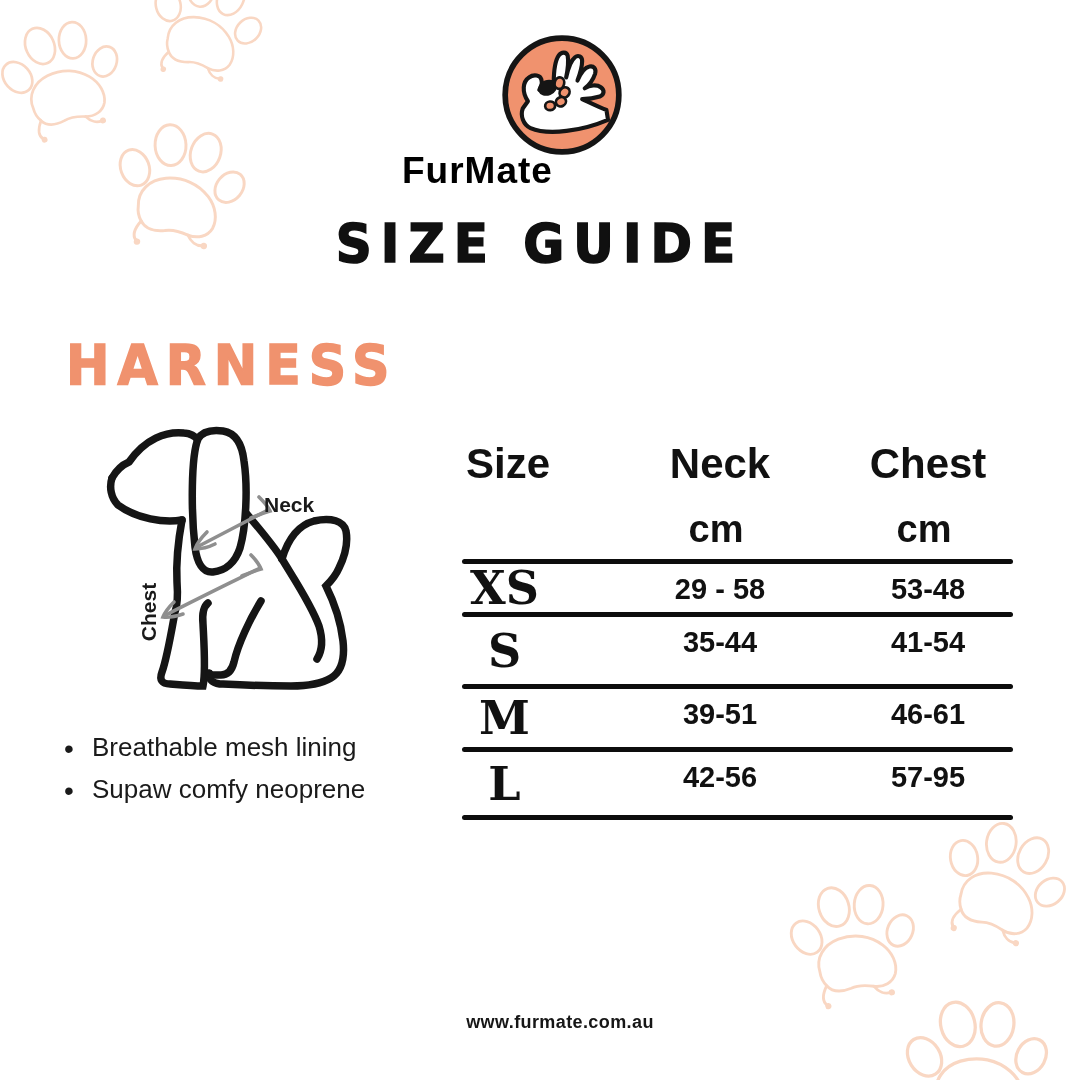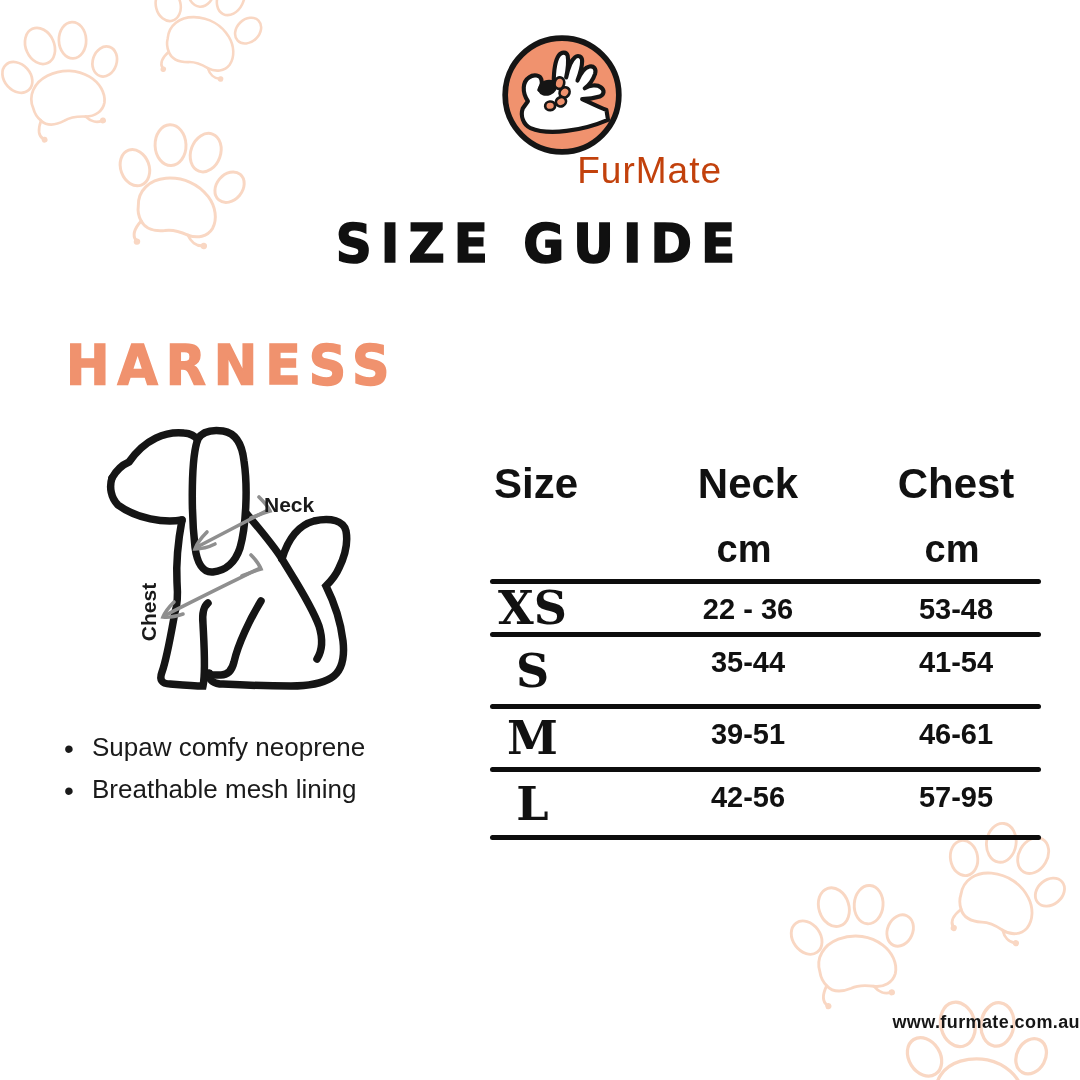--- a/index.html
+++ b/index.html
@@ -10,22 +10,22 @@
     color:#111;
   }
   .abs{position:absolute;}
 
   
   .paw{position:absolute;overflow:visible;}
 
   
   #logo{left:500px;top:33px;width:124px;height:124px;}
   #brand-name{
-    left:402px;top:150px;width:320px;text-align:right;
-    font-size:37px;font-weight:400;letter-spacing:1px;color:#c2410c;
+    left:402px;top:150px;width:320px;text-align:left;
+    font-size:37px;font-weight:700;letter-spacing:1px;color:#000000;
   }
 
   
   #page-title{
     left:0;top:212px;width:1080px;text-align:center;
     font-family:"DejaVu Sans", sans-serif;
     font-size:50px;font-weight:900;letter-spacing:9px;color:#101010;
     -webkit-text-stroke:1.5px #101010;
     transform:scaleY(1.08);transform-origin:top center;
   }
@@ -34,21 +34,21 @@
     font-family:"DejaVu Sans", sans-serif;
     font-size:52px;font-weight:900;letter-spacing:8px;color:#F0926E;
     -webkit-text-stroke:1.5px #F0926E;
     transform:scaleY(1.05);transform-origin:top left;
   }
 
   
   #dog-diagram{left:90px;top:420px;width:320px;height:300px;overflow:visible;}
 
   
-  #size-table{left:462px;top:452px;width:551px;height:402px;margin-left:28px;}
+  #size-table{left:462px;top:432px;width:551px;height:402px;}
   .thead{position:relative;height:127px;}
   .th{position:absolute;font-size:42px;font-weight:800;letter-spacing:0px;}
   .th-size{left:4px;top:8px;}
   .th-neck{left:258px;top:8px;transform:translateX(-50%);}
   .th-chest{left:466px;top:8px;transform:translateX(-50%);}
   .th-unit{position:absolute;top:76px;font-size:38px;font-weight:700;}
   .th-unit-neck{left:254px;transform:translateX(-50%);}
   .th-unit-chest{left:462px;transform:translateX(-50%);}
   .tline{height:5px;background:#0d0d0d;border-radius:3px;}
   .trow{position:relative;}
@@ -68,21 +68,21 @@
     position:relative;padding-left:30px;margin-bottom:3px;
     font-size:26px;line-height:1.5;color:#1a1a1a;
   }
   #features li::before{
     content:"\2022";position:absolute;left:2px;top:0;
     font-size:28px;color:#1a1a1a;
   }
 
   
   #website{
-    left:40px;top:1012px;width:1040px;text-align:right;
+    left:40px;top:1012px;width:1040px;text-align:center;
     font-size:18px;font-weight:700;letter-spacing:0.4px;color:#161616;
   }
 </style>
 </head>
 <body>
 
 <svg width="0" height="0" style="position:absolute" aria-hidden="true">
   <defs>
     <g id="pawshape" fill="none" stroke="#F9D7C3" stroke-width="2.4" stroke-linecap="round">
       <ellipse cx="15" cy="44" rx="11.5" ry="15" transform="rotate(-28 15 44)"></ellipse>
@@ -178,21 +178,21 @@
   <div class="thead">
     <div class="th th-size">Size</div>
     <div class="th th-neck">Neck</div>
     <div class="th th-chest">Chest</div>
     <div class="th-unit th-unit-neck">cm</div>
     <div class="th-unit th-unit-chest">cm</div>
   </div>
   <div class="tline"></div>
   <div class="trow row-1">
     <div class="cell-size">XS</div>
-    <div class="cell-neck">22 - 36</div>
+    <div class="cell-neck">29 - 58</div>
     <div class="cell-chest">53-48</div>
   </div>
   <div class="tline"></div>
   <div class="trow row-2">
     <div class="cell-size">S</div>
     <div class="cell-neck">35-44</div>
     <div class="cell-chest">41-54</div>
   </div>
   <div class="tline"></div>
   <div class="trow row-3">
@@ -203,17 +203,17 @@
   <div class="tline"></div>
   <div class="trow row-4">
     <div class="cell-size">L</div>
     <div class="cell-neck">42-56</div>
     <div class="cell-chest">57-95</div>
   </div>
   <div class="tline"></div>
 </div>
 
 <ul id="features" class="abs">
+  <li>Breathable mesh lining</li>
   <li>Supaw comfy neoprene</li>
-  <li>Breathable mesh lining</li>
 </ul>
 
 <div id="website" class="abs">www.furmate.com.au</div>
 
 </body></html>

